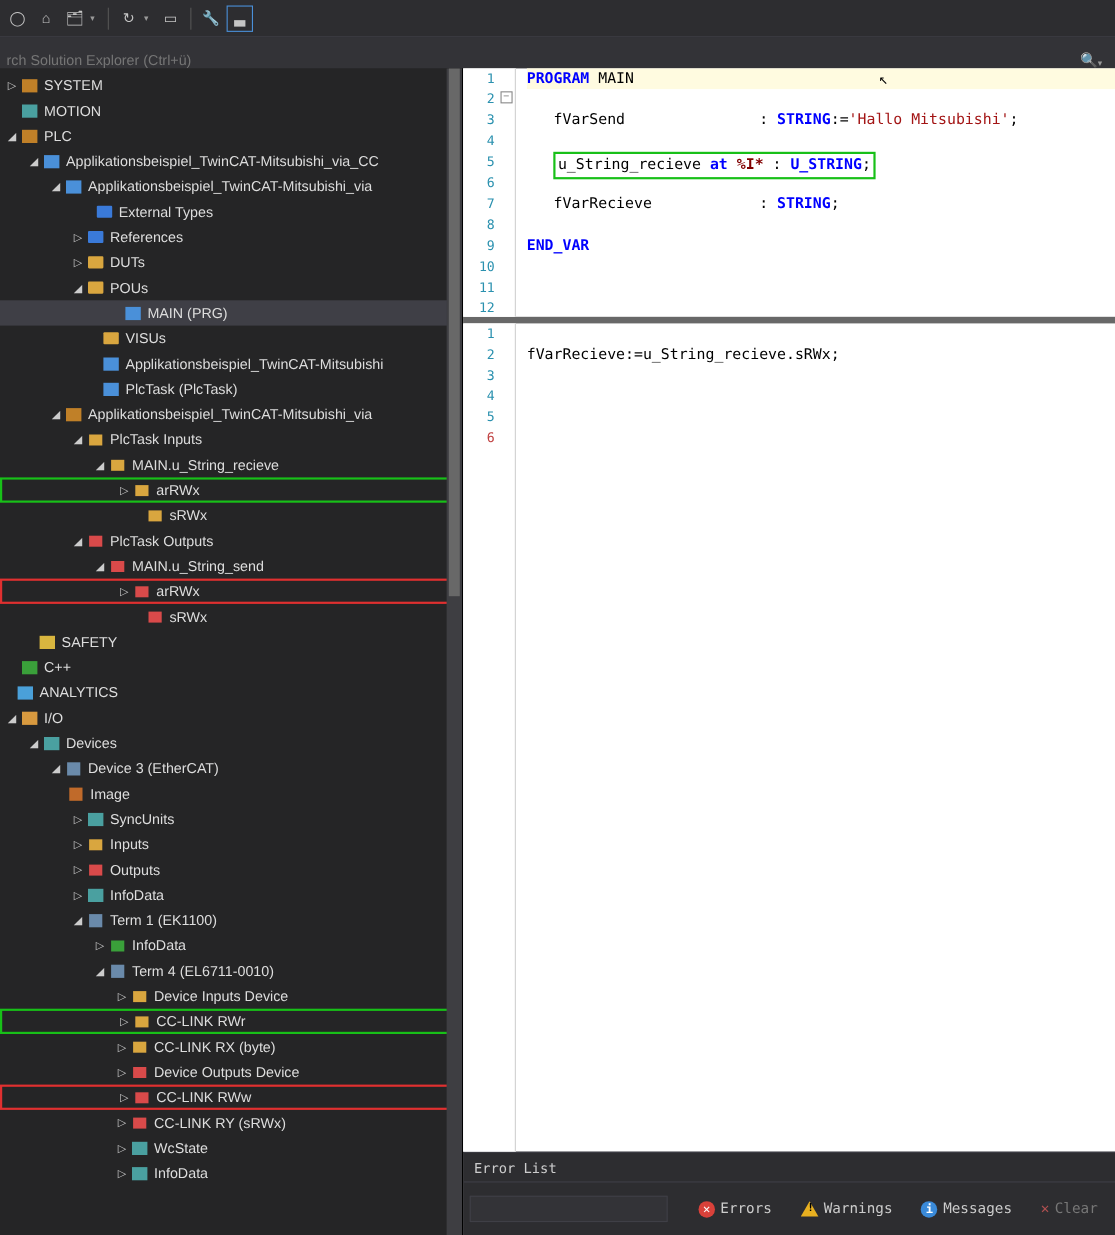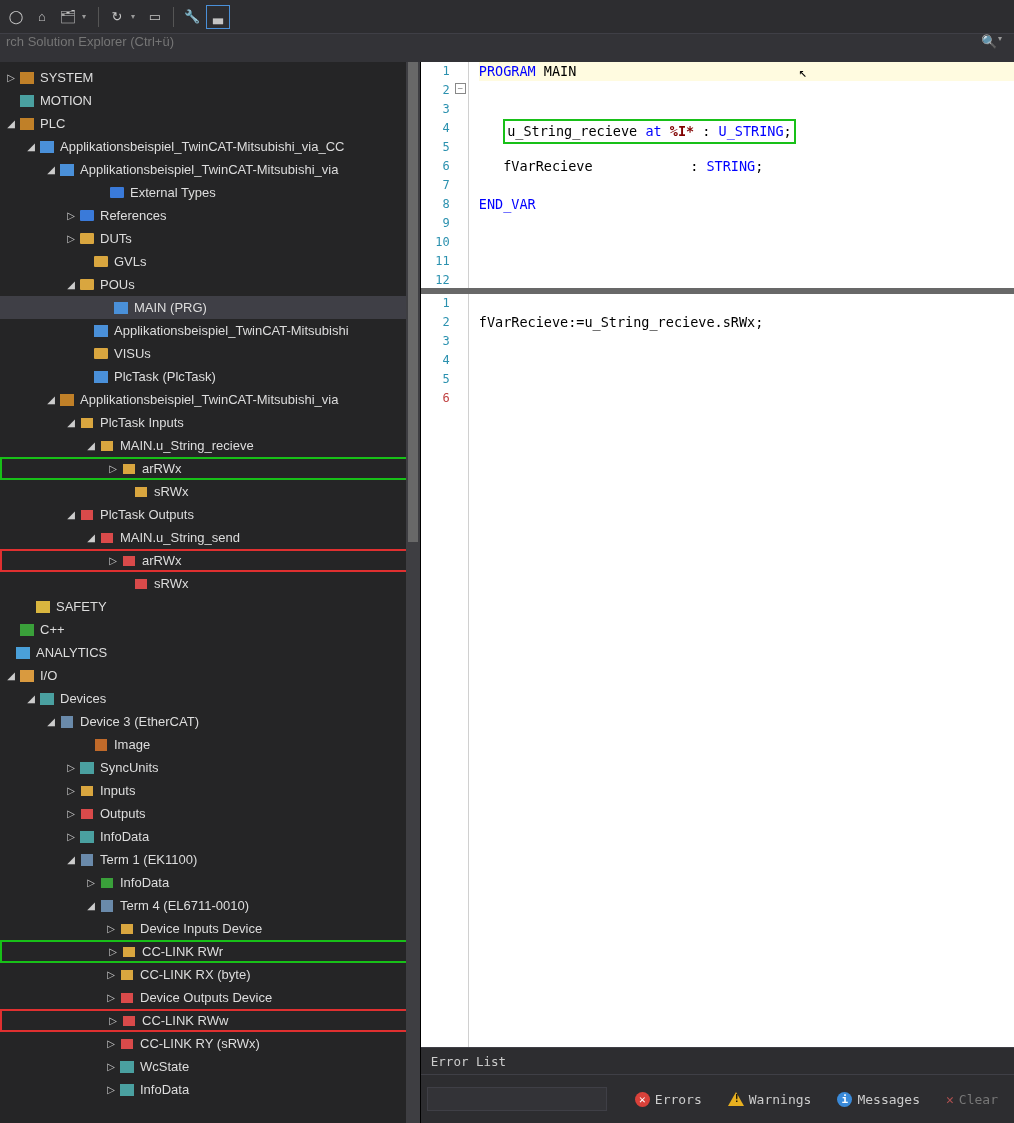--- a/index.html
+++ b/index.html
@@ -7,21 +7,21 @@
   .root { display: flex; flex-direction: column; width: 100%; height: 100%; }
 
   
   .toolbar { height: 34px; background: #2d2d30; border-bottom: 1px solid #3f3f46; display: flex; align-items: center; padding: 0 4px; gap: 2px; }
   .tb-btn { width: 24px; height: 24px; display: flex; align-items: center; justify-content: center; color: #c5c5c5; cursor: pointer; }
   .tb-sep { width: 1px; height: 20px; background: #555; margin: 0 4px; }
   .tb-drop { width: 10px; font-size: 8px; color: #999; }
   .tb-hl { border: 1px solid #4a90d9; }
 
   
-  .searchrow { height: 28px; background: #333337; display: flex; align-items: flex-start; padding: 0 6px; color: #888; }
+  .searchrow { height: 28px; background: #333337; display: flex; align-items: flex-end; padding: 0 6px; color: #888; }
   .searchrow input { flex: 1; background: transparent; border: none; color: #ccc; font-size: 13px; outline: none; }
   .searchrow .mag { color: #ccc; }
 
   
   .split { flex: 1; display: flex; overflow: hidden; }
   .explorer { width: 423px; background: #252526; overflow: hidden; position: relative; border-right: 1px solid #000; }
   .explorer-scroll { overflow-y: auto; height: 100%; }
   .explorer .vscroll { position: absolute; right: 0; top: 0; bottom: 0; width: 14px; background: #3e3e42; }
   .explorer .vscroll .thumb { position: absolute; left: 2px; right: 2px; top: 0; height: 480px; background: #686868; }
 
@@ -55,21 +55,21 @@
   .editor { flex: 1; display: flex; flex-direction: column; background: #fff; color: #000; font-family: Consolas, monospace; }
   .codepane { position: relative; }
   .cp-top { height: 232px; border-bottom: 6px solid #686868; }
   .cp-bot { flex: 1; }
   .gutter { position: absolute; left: 0; top: 0; bottom: 0; width: 48px; background: #fff; border-right: 1px solid #d0d0d0; }
   .gn { height: 19px; line-height: 19px; text-align: right; padding-right: 18px; color: #2b91af; font-size: 12px; }
   .fold { position: absolute; right: 2px; width: 11px; height: 11px; border: 1px solid #888; font-size: 9px; line-height: 9px; text-align: center; color: #888; background: #fff; }
   .codebody { position: absolute; left: 48px; right: 0; top: 0; bottom: 0; padding-left: 10px; }
   .line { height: 19px; line-height: 19px; white-space: pre; font-size: 13.5px; }
   .line.hl-y { background: #fffbe0; }
-  .kw   { color: #0000ff; }
+  .kw   { color: #0000ff; font-weight: bold; }
   .id   { color: #000; }
   .str  { color: #a31515; }
   .at   { color: #800000; font-weight: bold; }
   .box-r { border: 2px solid #e03030; padding: 1px 2px; display: inline-block; }
   .box-g { border: 2px solid #18c018; padding: 1px 2px; display: inline-block; }
   .cursor-ptr { position: absolute; top: 2px; left: 330px; font-size: 14px; color: #000; }
 
   
   .errlist { height: 76px; background: #2d2d30; border-top: 1px solid #3f3f46; display: flex; flex-direction: column; }
   .errlist .hdr { height: 26px; display: flex; align-items: center; padding: 0 10px; color: #ccc; font-size: 12.5px; }
@@ -142,81 +142,74 @@
               </span>
               <span class="lbl">Applikationsbeispiel_TwinCAT-Mitsubishi_via_CC</span>
             </div>
         <div class="node" style="padding-left:44px">
               <span class="expander">◢</span>
               <span class="ico">
                 <span class="ic-prg"></span>
               </span>
               <span class="lbl">Applikationsbeispiel_TwinCAT-Mitsubishi_via</span>
             </div>
-        <div class="node" style="padding-left:94px">
+        <div class="node" style="padding-left:72px">
               <span class="expander"></span>
               <span class="ico">
                 <span class="ic-fldb"></span>
               </span>
               <span class="lbl">External Types</span>
             </div>
         <div class="node" style="padding-left:64px">
               <span class="expander">▷</span>
               <span class="ico">
                 <span class="ic-fldb"></span>
               </span>
               <span class="lbl">References</span>
             </div>
         <div class="node" style="padding-left:64px">
               <span class="expander">▷</span>
               <span class="ico">
                 <span class="ic-fld"></span>
               </span>
               <span class="lbl">DUTs</span>
             </div>
+        <div class="node" style="padding-left:64px">
+              <span class="expander">◢</span>
+              <span class="ico">
+                <span class="ic-fld"></span>
+              </span>
+              <span class="lbl">POUs</span>
+            </div>
+        <div class="node sel" style="padding-left:98px">
+              <span class="expander"></span>
+              <span class="ico">
+                <span class="ic-prg"></span>
+              </span>
+              <span class="lbl">MAIN (PRG)</span>
+            </div>
         <div class="node" style="padding-left:78px">
               <span class="expander"></span>
               <span class="ico">
                 <span class="ic-fld"></span>
               </span>
-              <span class="lbl">GVLs</span>
-            </div>
-        <div class="node" style="padding-left:64px">
-              <span class="expander">◢</span>
-              <span class="ico">
-                <span class="ic-fld"></span>
-              </span>
-              <span class="lbl">POUs</span>
-            </div>
-        <div class="node sel" style="padding-left:98px">
+              <span class="lbl">VISUs</span>
+            </div>
+        <div class="node" style="padding-left:78px">
+              <span class="expander"></span>
+              <span class="ico">
+                <span class="ic-app"></span>
+              </span>
+              <span class="lbl">Applikationsbeispiel_TwinCAT-Mitsubishi</span>
+            </div>
+        <div class="node" style="padding-left:78px">
               <span class="expander"></span>
               <span class="ico">
                 <span class="ic-prg"></span>
               </span>
-              <span class="lbl">MAIN (PRG)</span>
-            </div>
-        <div class="node" style="padding-left:78px">
-              <span class="expander"></span>
-              <span class="ico">
-                <span class="ic-app"></span>
-              </span>
-              <span class="lbl">Applikationsbeispiel_TwinCAT-Mitsubishi</span>
-            </div>
-        <div class="node" style="padding-left:78px">
-              <span class="expander"></span>
-              <span class="ico">
-                <span class="ic-fld"></span>
-              </span>
-              <span class="lbl">VISUs</span>
-            </div>
-        <div class="node" style="padding-left:78px">
-              <span class="expander"></span>
-              <span class="ico">
-                <span class="ic-prg"></span>
-              </span>
               <span class="lbl">PlcTask (PlcTask)</span>
             </div>
         <div class="node" style="padding-left:44px">
               <span class="expander">◢</span>
               <span class="ico">
                 <span class="ic-proj"></span>
               </span>
               <span class="lbl">Applikationsbeispiel_TwinCAT-Mitsubishi_via</span>
             </div>
         <div class="node" style="padding-left:64px">
@@ -310,21 +303,21 @@
               </span>
               <span class="lbl">Devices</span>
             </div>
         <div class="node" style="padding-left:44px">
               <span class="expander">◢</span>
               <span class="ico">
                 <span class="ic-term"></span>
               </span>
               <span class="lbl">Device 3 (EtherCAT)</span>
             </div>
-        <div class="node" style="padding-left:78px">
+        <div class="node" style="padding-left:46px">
               <span class="expander"></span>
               <span class="ico">
                 <span class="ic-img"></span>
               </span>
               <span class="lbl">Image</span>
             </div>
         <div class="node" style="padding-left:64px">
               <span class="expander">▷</span>
               <span class="ico">
                 <span class="ic-dev"></span>
@@ -450,20 +443,21 @@
             <div class="gn">8</div>
             <div class="gn">9</div>
             <div class="gn">10</div>
             <div class="gn">11</div>
             <div class="gn">12</div>
         </div>
         <div class="codebody">
           <span class="cursor-ptr">↖</span>
           <div class="line hl-y"><span class="kw">PROGRAM</span><span class="id"> MAIN</span></div>
           <div class="line"></div>
+          <div class="line">   <span class="id">fVarSend</span><span>               : </span><span class="kw">STRING</span><span>:=</span><span class="str">'Hallo Mitsubishi'</span><span>;</span></div>
           <div class="line"></div>
           <div class="line">   <span class="box-g"><span class="id">u_String_recieve </span><span class="kw">at</span><span class="at"> %I*</span><span> : </span><span class="kw">U_STRING</span><span>;</span></span></div>
           <div class="line"></div>
           <div class="line">   <span class="id">fVarRecieve</span><span>            : </span><span class="kw">STRING</span><span>;</span></div>
           <div class="line"></div>
           <div class="line"><span class="kw">END_VAR</span></div>
           <div class="line"></div>
         </div>
       </div>
 

